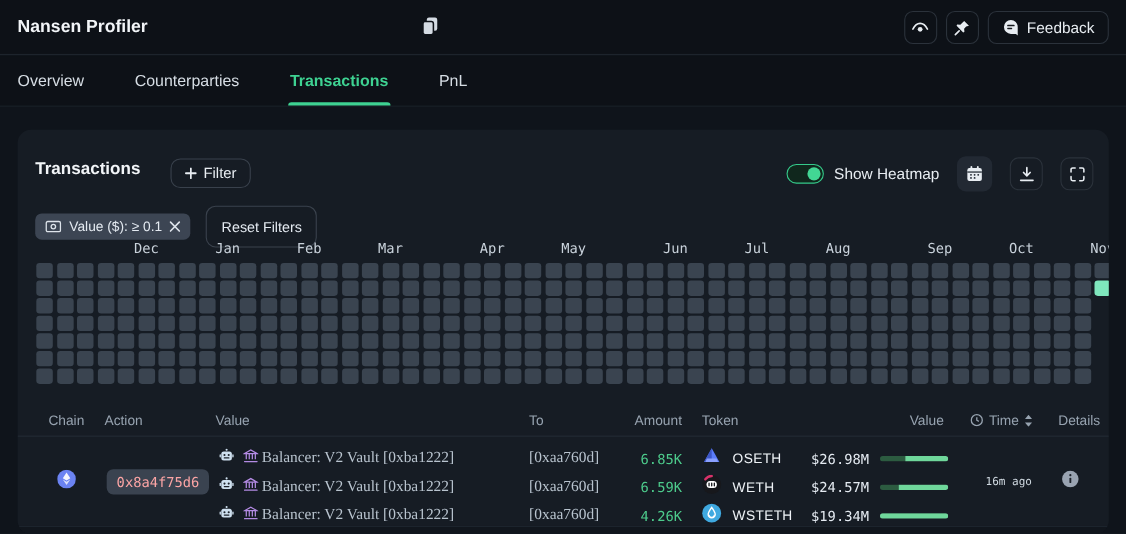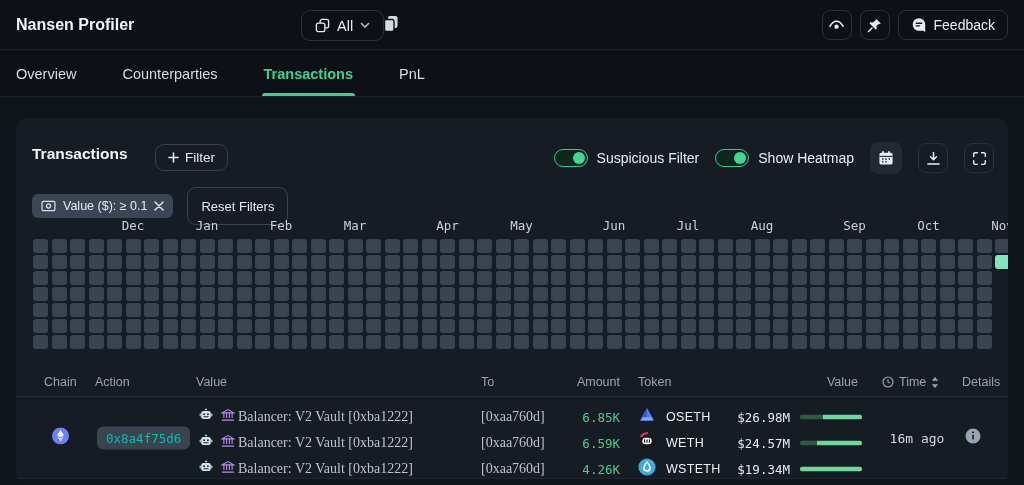--- a/index.html
+++ b/index.html
@@ -56,45 +56,31 @@
   .row { position:absolute; left:0; top:279px; width:992px; height:81px; }
   .subrow { position:absolute; left:0; right:0; height:26px; }
   .cell-abs { position:absolute; top:50%; transform:translateY(-50%); }
   .from-text, .to-text { font-family:Liberation Serif, serif; font-size:14px; color:#b9c4cf; white-space:nowrap; }
   .amount { font-family:"DejaVu Sans Mono", monospace; font-size:12.5px; color:#4dcb8c; text-align:right; width:64px; }
   .tok-label { font-size:12.5px; color:#eef2f6; letter-spacing:.3px; }
   .value-text { font-family:"DejaVu Sans Mono", monospace; font-size:12.5px; color:#e4eaf1; text-align:right; width:74px; }
   .bar { width:62px; height:5px; border-radius:3px; overflow:hidden; display:flex; background:transparent; }
   .bar .seg-dark { background:#2c5b40; height:100%; }
   .bar .seg-light { background:#6fd79b; height:100%; }
-  .action-chip { background:#3a4350; border-radius:6px; height:23px; display:flex; align-items:center; padding:0 9px; font-family:"DejaVu Sans Mono", monospace; font-size:12.5px; color:#14b8a6; }
-  .time-text { font-family:"DejaVu Sans Mono", monospace; font-size:13px; color:#cfd8e0; }
+  .action-chip { background:#3a4350; border-radius:6px; height:23px; display:flex; align-items:center; padding:0 9px; font-family:"DejaVu Sans Mono", monospace; font-size:12.5px; color:#fca5a5; }
+  .time-text { font-family:"DejaVu Sans Mono", monospace; font-size:10px; color:#cfd8e0; }
   .bottom-strip { position:absolute; left:0; top:360px; width:992px; height:7px; background:#11161d; border-top:1px solid #1f2630; }
 </style>
 </head>
 <body>
 
 <div class="topbar">
   <div class="app-title">Nansen Profiler</div>
 
 
-  <div class="pill pill-chain">
-    <span style="display:flex">
-      <svg width="15" height="15" viewBox="0 0 16 16" fill="none" stroke="#e8edf2" stroke-width="1.4">
-          <rect x="1.5" y="5.5" width="9" height="9" rx="2"></rect>
-          <path d="M5.5 5.5V3.5a2 2 0 012-2h5a2 2 0 012 2v5a2 2 0 01-2 2h-2"></path>
-        </svg>
-    </span>
-    <span>All</span>
-    <span style="display:flex">
-      <svg width="10" height="7" viewBox="0 0 10 7" fill="none" stroke="#aeb7c0" stroke-width="1.6">
-          <path d="M1 1l4 4 4-4"></path>
-        </svg>
-    </span>
-  </div>
 
   <span class="copy-btn">
     <svg width="16" height="18" viewBox="0 0 16 18">
         <rect x="5" y="1" width="9.5" height="12" rx="2" fill="#d4dbe3"></rect>
         <rect x="1.5" y="4.5" width="9.5" height="12" rx="2" fill="#d4dbe3" stroke="#0d1117" stroke-width="1.4"></rect>
       </svg>
   </span>
 
   <div class="top-right">
     <div class="icon-btn">
@@ -140,24 +126,20 @@
   <div class="filter-btn">
     <span style="display:flex">
       <svg width="11" height="11" viewBox="0 0 11 11" stroke="#e8edf2" stroke-width="1.6" stroke-linecap="round">
           <path d="M5.5 1v9M1 5.5h9"></path>
         </svg>
     </span>
     <span>Filter</span>
   </div>
 
   <div class="controls">
-    <div class="toggle-group">
-      <span class="toggle"></span>
-      <span class="toggle-label">Suspicious Filter</span>
-    </div>
     <div class="toggle-group">
       <span class="toggle"></span>
       <span class="toggle-label">Show Heatmap</span>
     </div>
     <button class="mini-btn">
       <span style="display:flex">
         <svg width="16" height="16" viewBox="0 0 17 17">
             <rect x="1.5" y="3" width="14" height="12.5" rx="2" fill="#e8edf2"></rect>
             <rect x="4.5" y="1" width="1.8" height="3.6" rx=".9" fill="#e8edf2"></rect>
             <rect x="10.7" y="1" width="1.8" height="3.6" rx=".9" fill="#e8edf2"></rect>

